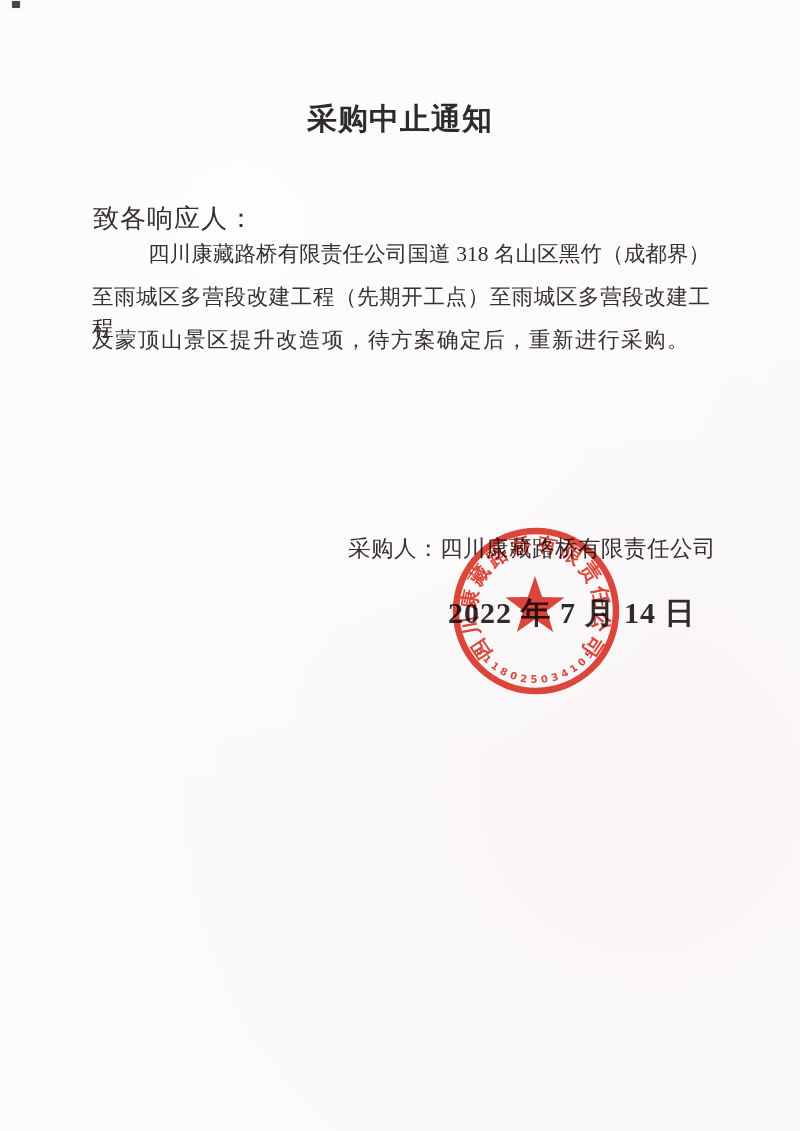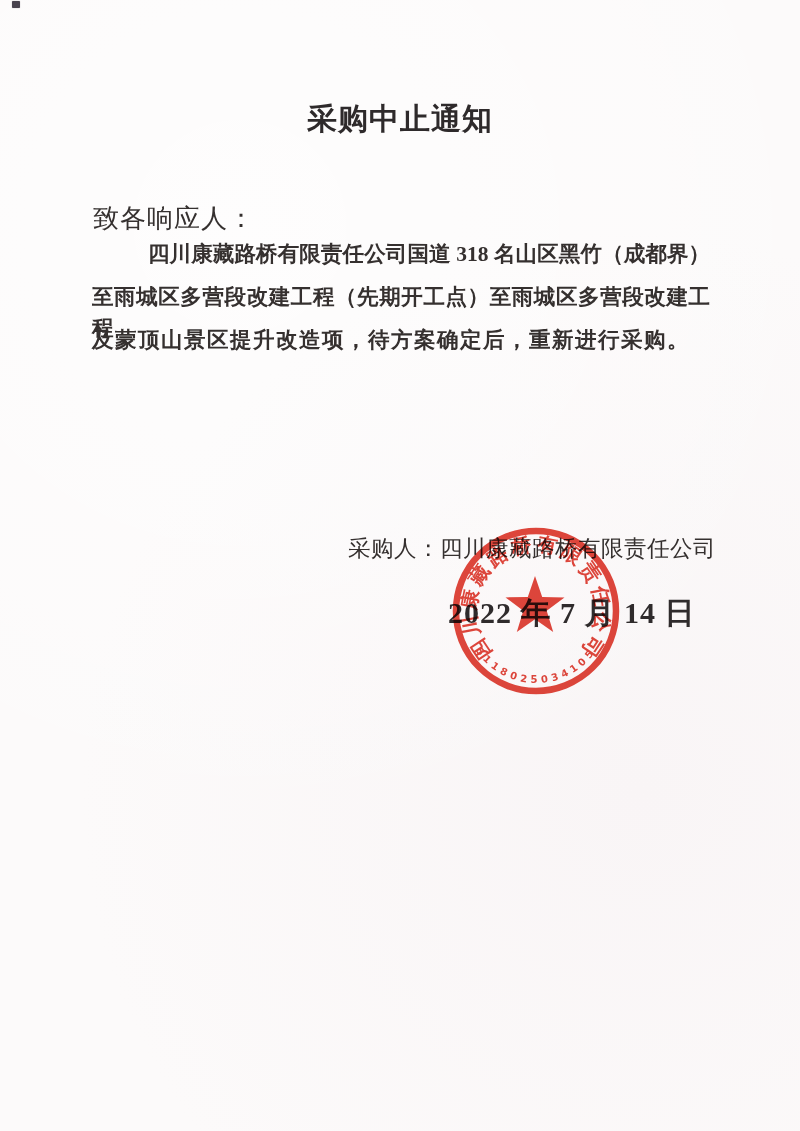--- a/index.html
+++ b/index.html
@@ -31,21 +31,20 @@
     position:absolute;top:195px;left:93px;
     font-size:26px;letter-spacing:1px;margin-top:6px;
   }
   .bodytext{
     position:absolute;top:239px;left:92px;width:618px;
     font-size:21.5px;
   }
   .bodytext .line{
     height:43px;line-height:31px;
     white-space:normal;
-    font-weight:bold;
   }
   .jl{text-align:justify;text-align-last:justify;-moz-text-align-last:justify;}
   .indent{text-indent:56px;}
   .lastline{text-align:left;letter-spacing:1.5px;}
   .sig{
     position:absolute;top:533px;left:348px;
     font-size:22.5px;letter-spacing:.5px;z-index:1;
   }
   .date{
     position:absolute;top:593px;left:448px;

